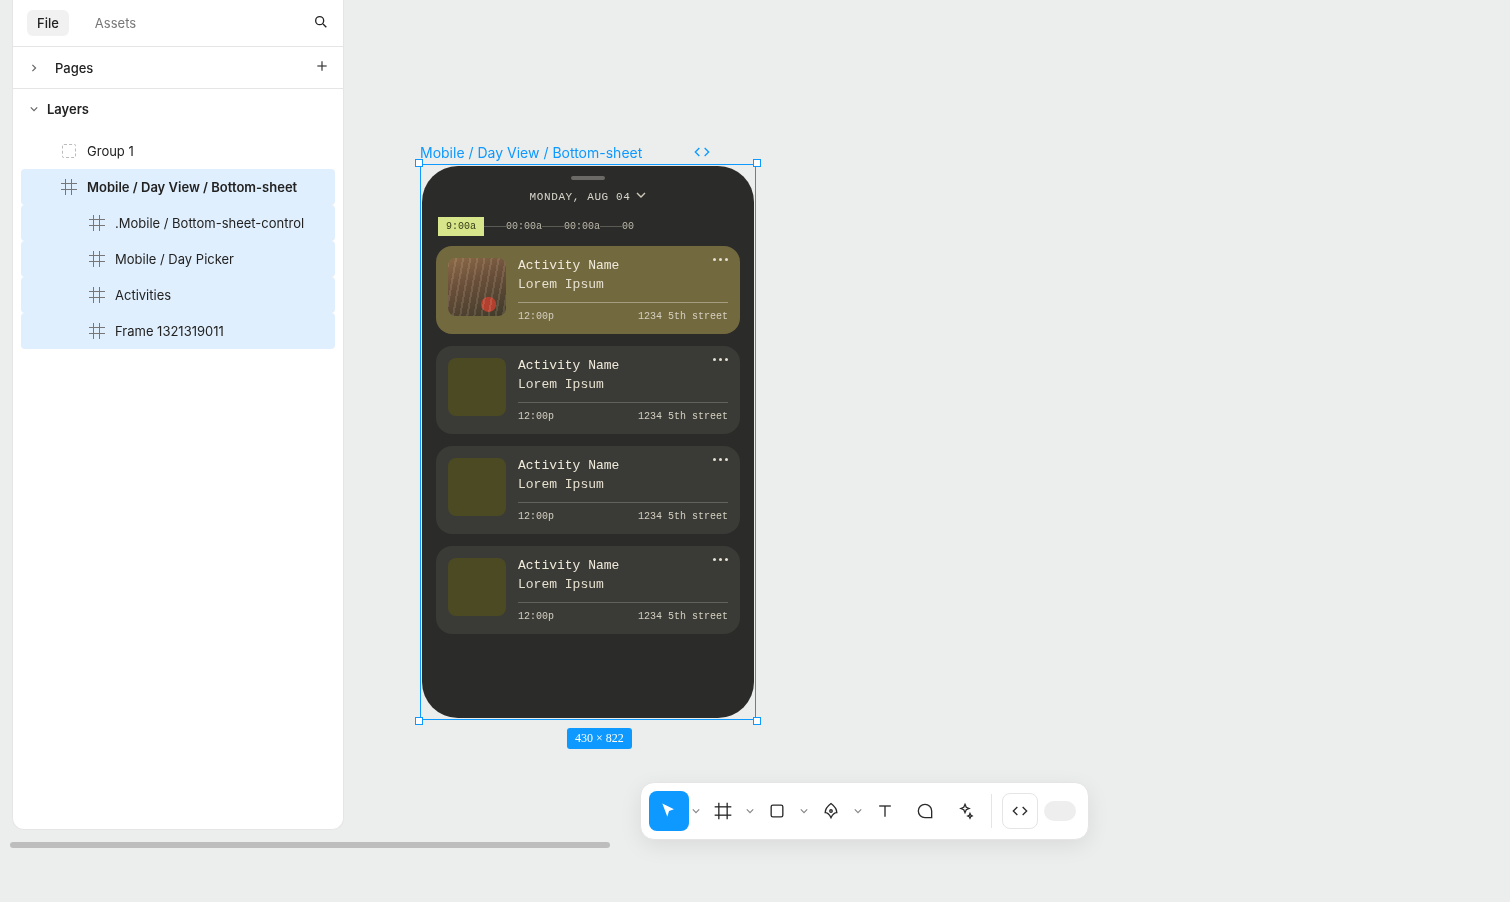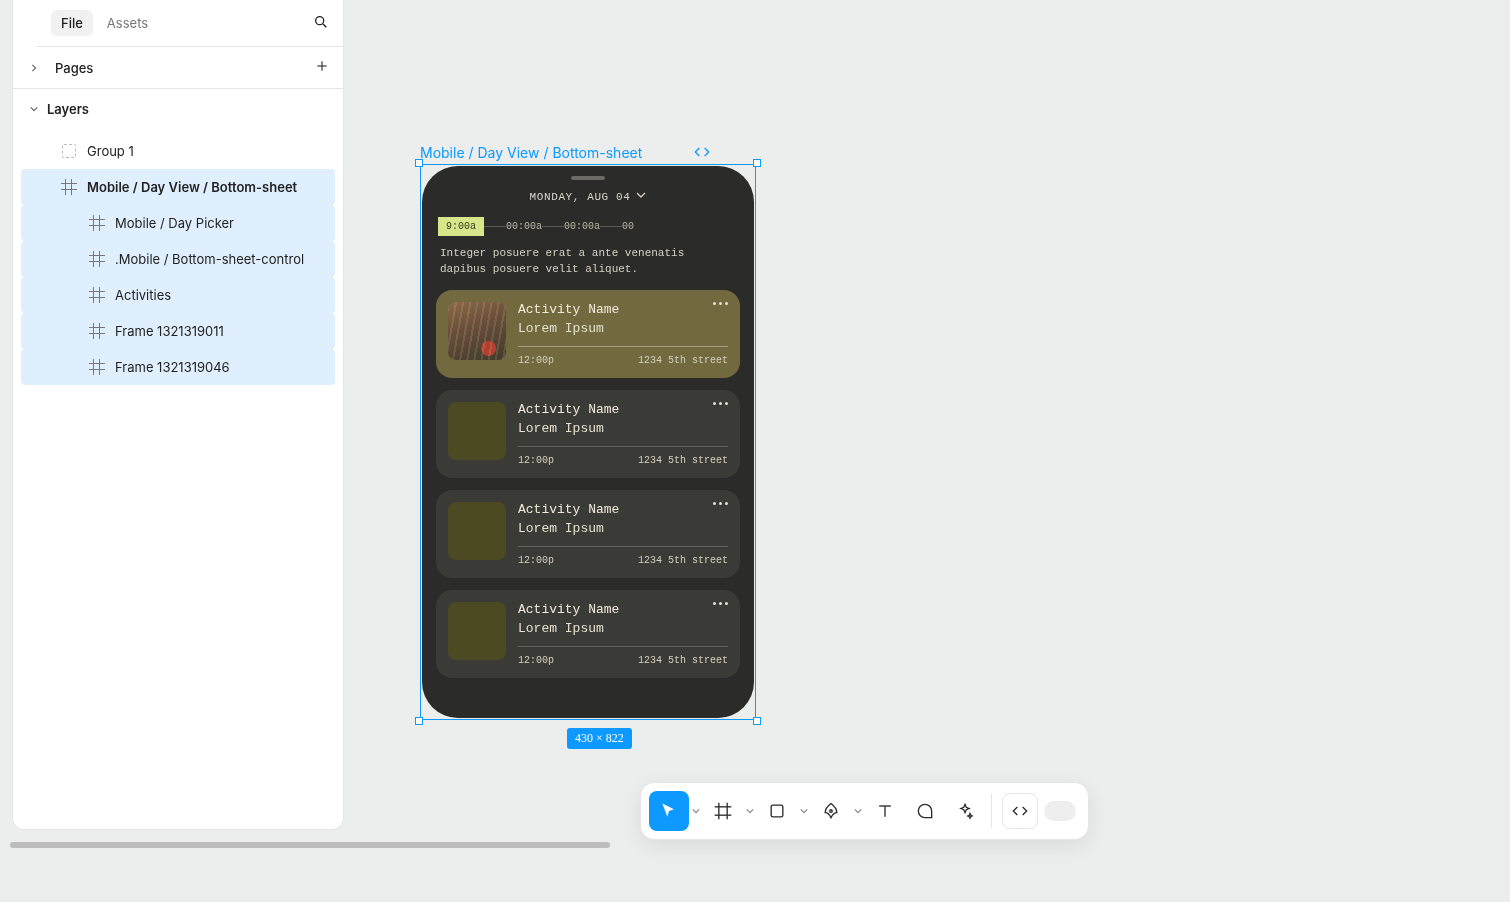--- a/index.html
+++ b/index.html
@@ -33,24 +33,23 @@
     position: absolute;
     left: 12px; top: 0;
     width: 332px; height: 830px;
     background: var(--panel-bg);
     border: 1px solid var(--panel-border);
     border-top: none;
     border-radius: 0 0 12px 12px;
     display: flex; flex-direction: column;
   }
   .sidebar-top {
-    display: flex; align-items: center; gap: 4px;
+    display: flex; align-items: center; gap: 16px;
     padding: 10px 14px;
     border-bottom: 1px solid var(--panel-border);
-    margin-left: 24px;
   }
   .tab-chip {
     font-size: 13px;
     padding: 5px 10px;
     border-radius: 6px;
   }
   .tab-chip.active { background: #f1f1f1; font-weight: 500; }
   .tab-chip.inactive { color: var(--text-muted); }
   .sidebar-top .spacer { flex: 1; }
   .search-icon svg { width: 16px; height: 16px; }
@@ -329,49 +328,42 @@
         <span class="layer-icon">
           <span class="frame-glyph"></span>
         </span>
         <span>Mobile / Day View / Bottom-sheet</span>
       </div>
       <div class="layer-item selected-group">
         <span class="indent-2"></span>
         <span class="layer-icon">
           <span class="frame-glyph"></span>
         </span>
-        <span>Mobile / Day Picker</span>
+        <span>.Mobile / Bottom-sheet-control</span>
       </div>
       <div class="layer-item selected-group">
         <span class="indent-2"></span>
         <span class="layer-icon">
           <span class="frame-glyph"></span>
         </span>
-        <span>.Mobile / Bottom-sheet-control</span>
+        <span>Mobile / Day Picker</span>
       </div>
       <div class="layer-item selected-group">
         <span class="indent-2"></span>
         <span class="layer-icon">
           <span class="frame-glyph"></span>
         </span>
         <span>Activities</span>
       </div>
       <div class="layer-item selected-group">
         <span class="indent-2"></span>
         <span class="layer-icon">
           <span class="frame-glyph"></span>
         </span>
         <span>Frame 1321319011</span>
-      </div>
-      <div class="layer-item selected-group">
-        <span class="indent-2"></span>
-        <span class="layer-icon">
-          <span class="frame-glyph"></span>
-        </span>
-        <span>Frame 1321319046</span>
       </div>
     </div>
 </div>
 
 <div class="canvas">
 
   <div class="frame-label" style="left:76px;">
     <div class="frame-label-row">
       <span class="fl-text">Mobile / Day View / Bottom-sheet</span>
       <span class="code-icon">
@@ -402,21 +394,20 @@
       </div>
       <div class="time-track">
         <span class="time-pill">9:00a</span>
         <span class="time-line"></span>
         <span class="time-ghost">00:00a</span>
         <span class="time-line"></span>
         <span class="time-ghost">00:00a</span>
         <span class="time-line"></span>
         <span class="time-ghost">00</span>
       </div>
-      <div class="body-text">Integer posuere erat a ante venenatis dapibus posuere velit aliquet.</div>
       <div class="cards" id="cards">
           <div class="card hi">
             <div class="thumb"></div>
             <div class="card-main">
               <div class="card-title">Activity Name</div>
               <div class="card-sub">Lorem Ipsum</div>
               <div class="divider"></div>
               <div class="meta-row">
                 <span>12:00p</span>
                 <span>1234 5th street</span>

